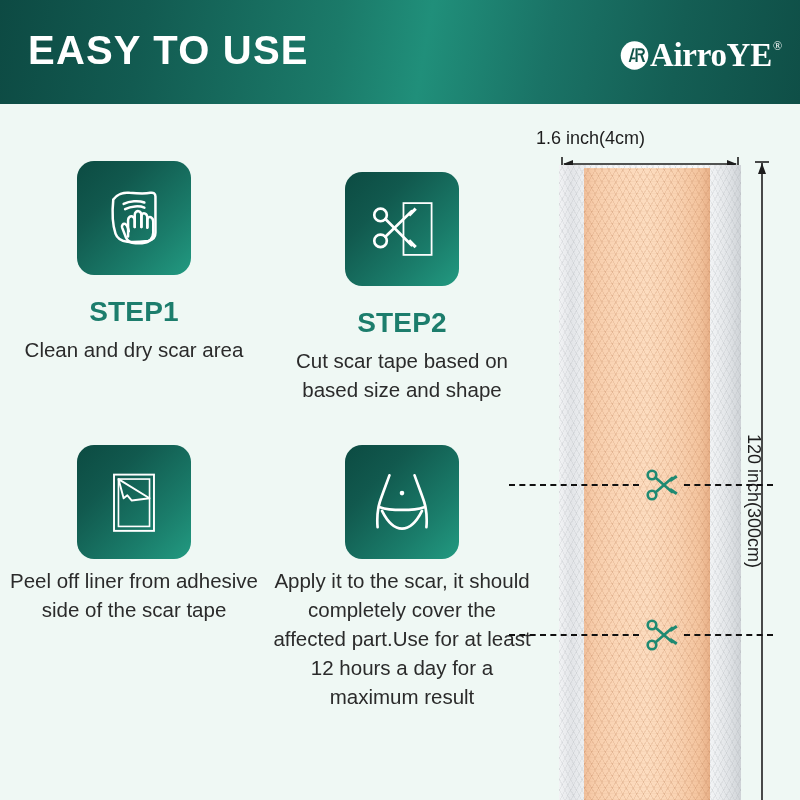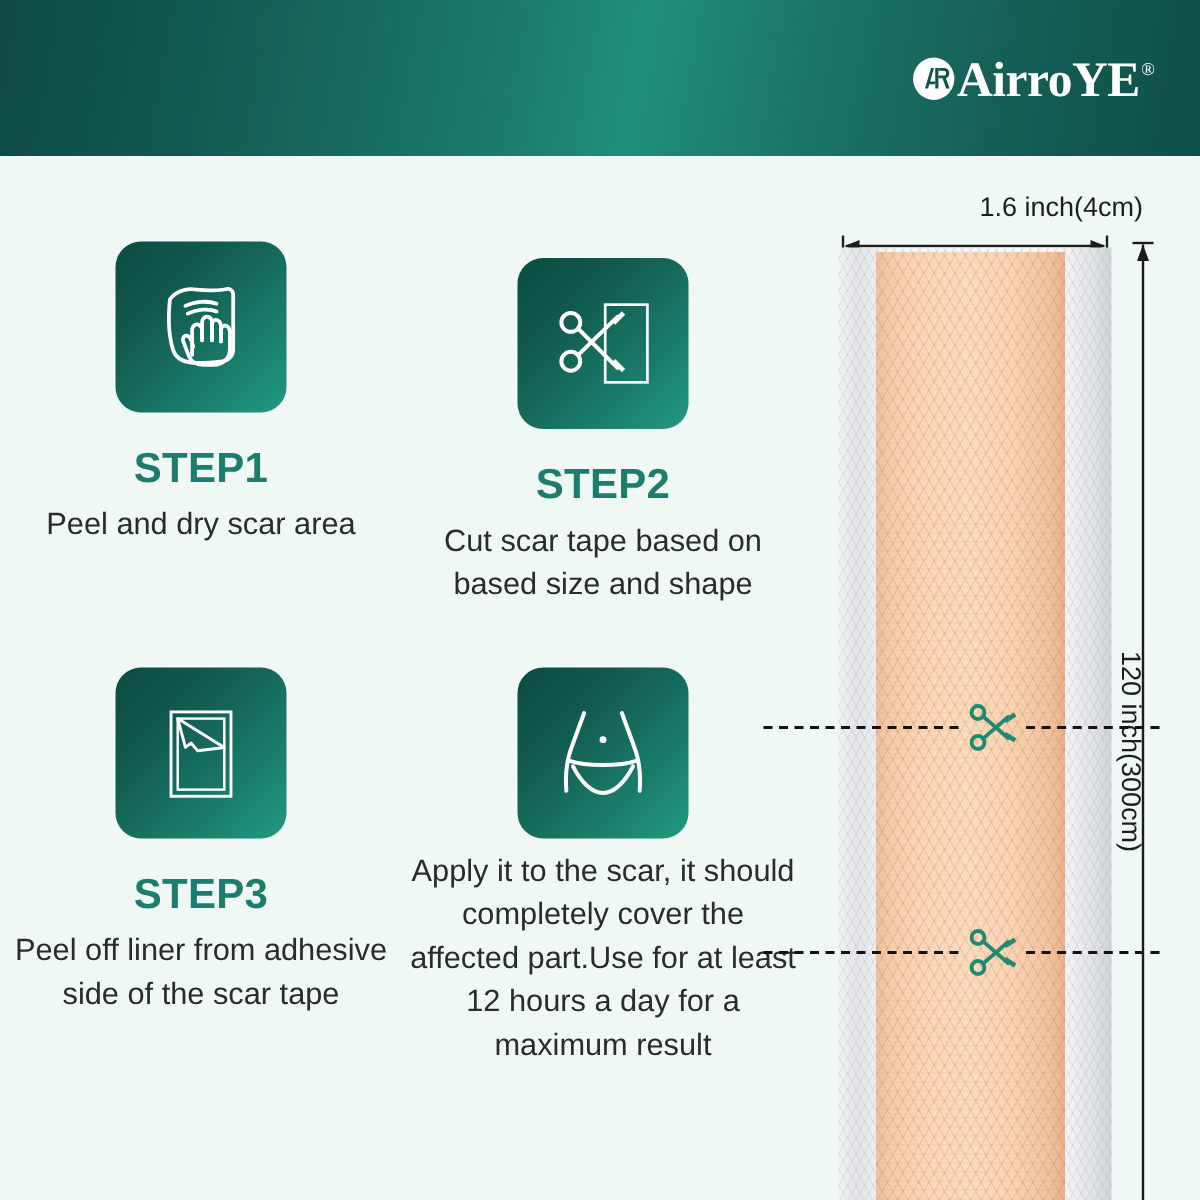--- a/index.html
+++ b/index.html
@@ -38,24 +38,24 @@
     top: 28px;
     font-size: 40px;
     font-weight: 700;
     letter-spacing: 1.2px;
     color: #ffffff;
     font-family: "Liberation Sans", sans-serif;
   }
 
   #brand-logo {
     position: absolute;
-    right: 30px;
+    right: 18px;
     top: 38px;
     display: flex;
-    align-items: flex-start;
+    align-items: center;
     height: 34px;
   }
 
   #brand-badge {
     width: 29px;
     height: 29px;
     flex: none;
     margin-right: 1px;
   }
 
@@ -139,21 +139,21 @@
     top: 104px;
     width: 264px;
     height: 696px;
   }
 
   
   #width-label {
     position: absolute;
     left: 0; top: 24px;
     width: 226px;
-    text-align: right;
+    text-align: left;
     font-size: 18px;
     color: #1d1d1d;
   }
 
   #width-arrow {
     position: absolute;
     left: 24px;
     top: 52px;
     width: 180px;
     height: 16px;
@@ -270,20 +270,21 @@
     height: 34px;
   }
 
   
   .dim-line { stroke: #1d1d1d; stroke-width: 1.6; }
 </style>
 </head>
 <body>
 
 <div id="header">
+  <div id="header-title">EASY TO USE</div>
 
   <div id="brand-logo">
     <svg id="brand-badge" viewBox="0 0 40 40">
       <ellipse cx="20" cy="20" rx="19" ry="19.5" fill="#ffffff"></ellipse>
       <g fill="#0f5349">
         <path d="M12 29 L17.5 10 L20.2 10 L14.8 29 Z"></path>
         <path d="M14.6 22.6 L21.6 22.6 L21.0 25.1 L14.0 25.1 Z"></path>
         <path d="M21.4 10 L24.3 10 L24.3 29 L21.4 29 Z"></path>
         <path d="M24.3 10 L29.3 10 C32.6 10 34.3 12.2 34.3 14.9 C34.3 17.6 32.6 19.6 29.3 19.6 L24.3 19.6 L24.3 17.1 L29.0 17.1 C30.6 17.1 31.4 16.2 31.4 14.9 C31.4 13.6 30.6 12.6 29.0 12.6 L24.3 12.6 Z"></path>
         <path d="M28.0 19.3 L31.2 19.3 L34.6 29 L31.4 29 Z"></path>
@@ -308,21 +309,21 @@
           <path d="M42 75 L42 53 C42 49 45 47 48 48 C50 49 51 51 51 53 L51 62"></path>
           <path d="M51 62 L51 46 C51 42 54 40 57 41 C59 42 60 44 60 46 L60 62"></path>
           <path d="M60 62 L60 48 C60 44 63 43 65 44 C67 45 68 47 68 49 L68 63"></path>
           <path d="M68 63 L68 53 C68 50 70 48 73 49 C75 50 76 52 76 55
                    L76 70 C76 78 70 84 61 84 L52 84 C45 84 41 81 39 76 L34 63
                    C33 60 35 57 38 58 C40 59 41 61 42 64 L43 68"></path>
         </g>
       </svg>
     </div>
     <div class="step-title">STEP1</div>
-    <div class="step-desc">Peel and dry scar area</div>
+    <div class="step-desc">Clean and dry scar area</div>
   </div>
 
   <div class="step-block" id="step-2">
     <div class="step-icon-tile">
       <svg viewBox="0 0 100 100">
         <rect x="52" y="15" width="38" height="70" fill="none" stroke="#ffffff" stroke-width="2.4"></rect>
         <g fill="none" stroke="#ffffff" stroke-width="3.6" stroke-linecap="round" stroke-linejoin="round">
           <circle cx="21" cy="31" r="8.5"></circle>
           <circle cx="21" cy="66" r="8.5"></circle>
           <path d="M27.5 36.5 L63 72"></path>
@@ -337,21 +338,20 @@
   </div>
 
   <div class="step-block" id="step-3">
     <div class="step-icon-tile">
       <svg viewBox="0 0 100 100">
         <rect x="23" y="13" width="54" height="76" fill="none" stroke="#ffffff" stroke-width="2.6"></rect>
         <rect x="29" y="19" width="42" height="64" fill="none" stroke="#ffffff" stroke-width="2.2"></rect>
         <path d="M29 19 L71 45 L47 48 L41 41 L36 45 Z" fill="none" stroke="#ffffff" stroke-width="2.6" stroke-linejoin="round"></path>
       </svg>
     </div>
-    <div class="step-title">STEP3</div>
     <div class="step-desc">Peel off liner from adhesive side of the scar tape</div>
   </div>
 
   <div class="step-block" id="step-4">
     <div class="step-icon-tile">
       <svg viewBox="0 0 100 100">
         <g fill="none" stroke="#ffffff" stroke-width="3.6" stroke-linecap="round" stroke-linejoin="round">
           <path d="M33 14 C28 28 24 38 20 50 C17 60 16 72 17 84"></path>
           <path d="M67 14 C72 28 76 38 80 50 C83 60 84 72 83 84"></path>
           <path d="M20 57 C34 62 66 62 80 57"></path>

